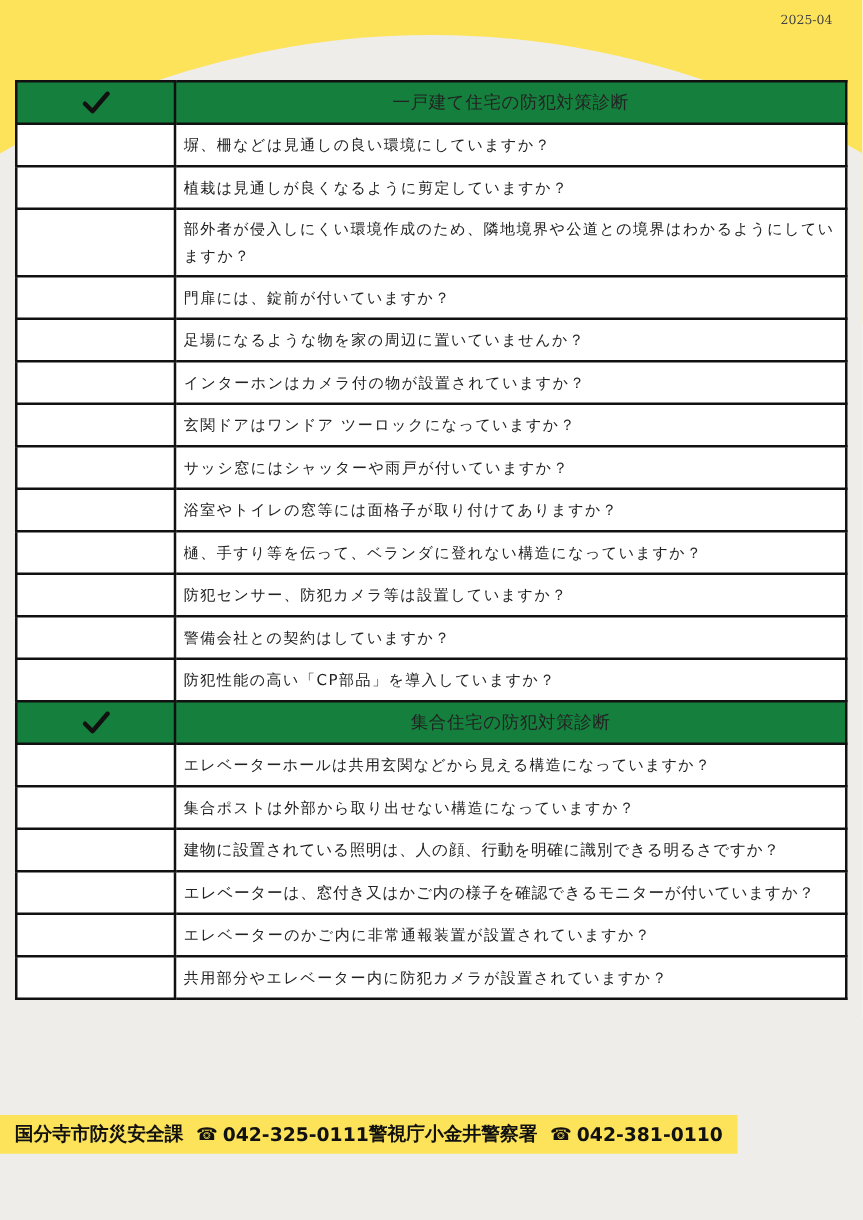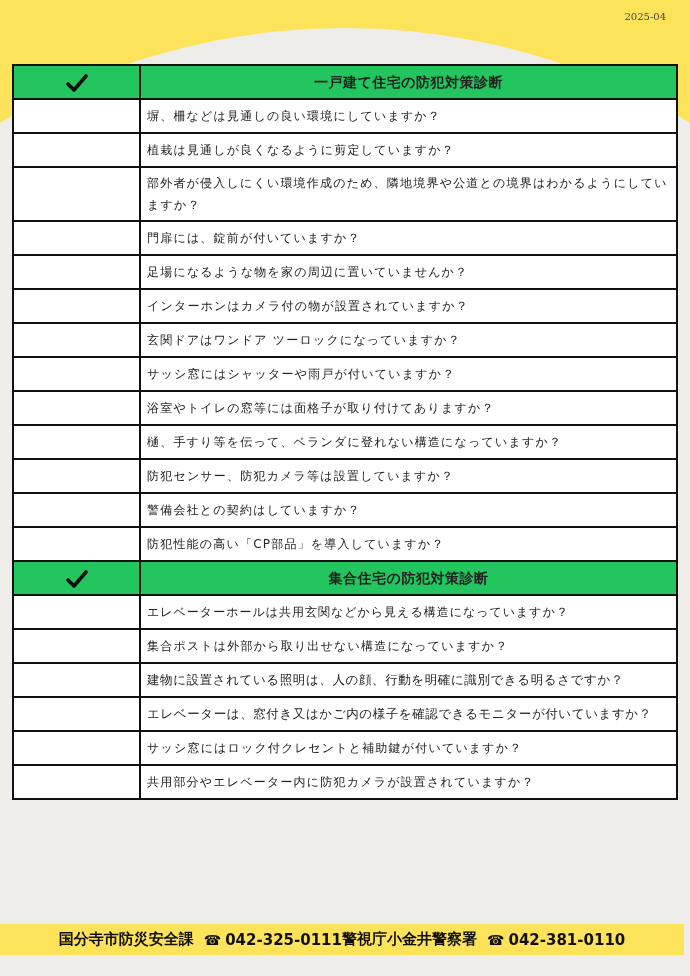--- a/index.html
+++ b/index.html
@@ -24,28 +24,28 @@
     position:absolute; left:12px; top:64px; width:666px;
     border-collapse:collapse; table-layout:fixed;
     background:#fff;
   }
   table.check td {
     border:2px solid #111; padding:0 6px;
     font-size:12px; color:#222; letter-spacing:1.2px;
     height:32px; line-height:20px;
   }
   table.check col.c1 { width:127px; }
-  tr.head td { background:#22c55e; height:32px; font-weight:bold; font-size:14px; letter-spacing:0.5px; }
+  tr.head td { background:#15803d; height:32px; font-weight:normal; font-size:14px; letter-spacing:0.5px; }
   tr.head td.title { text-align:center; }
   td.mark { text-align:center; }
   .tick { display:inline-block; width:22px; height:18px; vertical-align:middle; }
   tr.tall td { height:52px; line-height:22px; }
   td.small { font-size:12.5px !important; letter-spacing:0.6px !important; }
   .footer {
-    position:absolute; left:0; top:924px; width:684px; height:31px;
+    position:absolute; left:0; top:892px; width:590px; height:31px;
     background:#fde35a;
     display:flex; align-items:center; justify-content:center;
     font-weight:bold; font-size:15px; color:#111;
   }
   .footer .grp { display:flex; align-items:center; }
   .footer .grp + .grp { }
   .footer .phone-icon { margin:0 4px 0 10px; font-size:14px; }
 </style>
 </head>
 <body>
@@ -142,21 +142,21 @@
     <tr>
         <td></td>
         <td class="small" style="font-size:13px;letter-spacing:0.4px">建物に設置されている照明は、人の顔、行動を明確に識別できる明るさですか？</td>
       </tr>
     <tr>
         <td></td>
         <td class="small" style="font-size:12px;letter-spacing:0.3px">エレベーターは、窓付き又はかご内の様子を確認できるモニターが付いていますか？</td>
       </tr>
     <tr>
         <td></td>
-        <td>サッシ窓にはロック付クレセントと補助鍵が付いていますか？</td>
+        <td>エレベーターのかご内に非常通報装置が設置されていますか？</td>
       </tr>
     <tr>
         <td></td>
         <td>共用部分やエレベーター内に防犯カメラが設置されていますか？</td>
       </tr>
   </tbody>
 </table>
 
 <div class="footer">
   <div class="grp">

